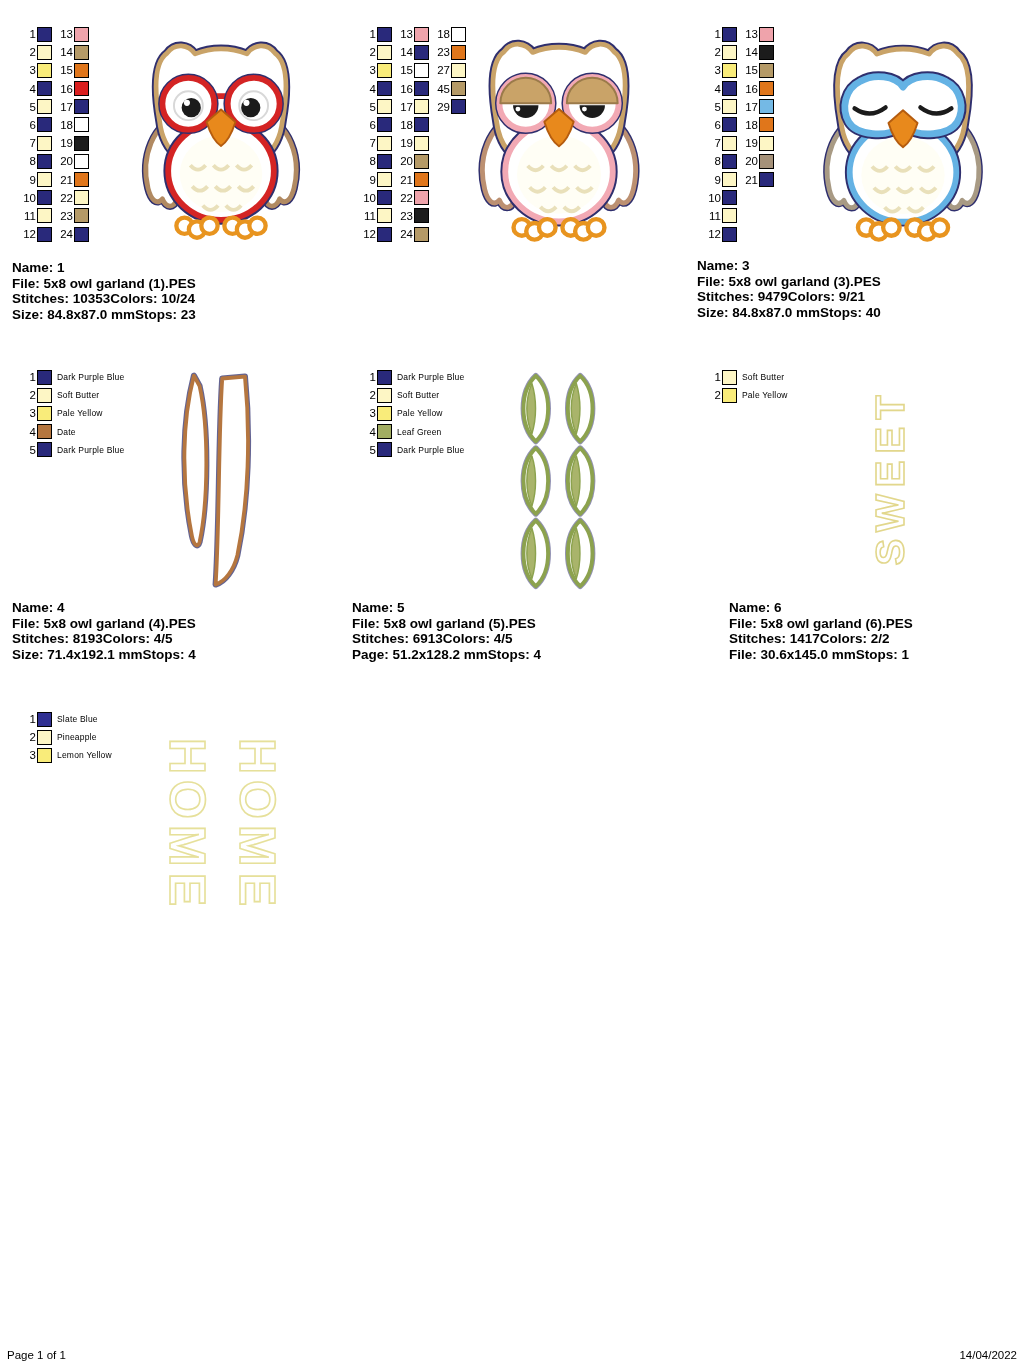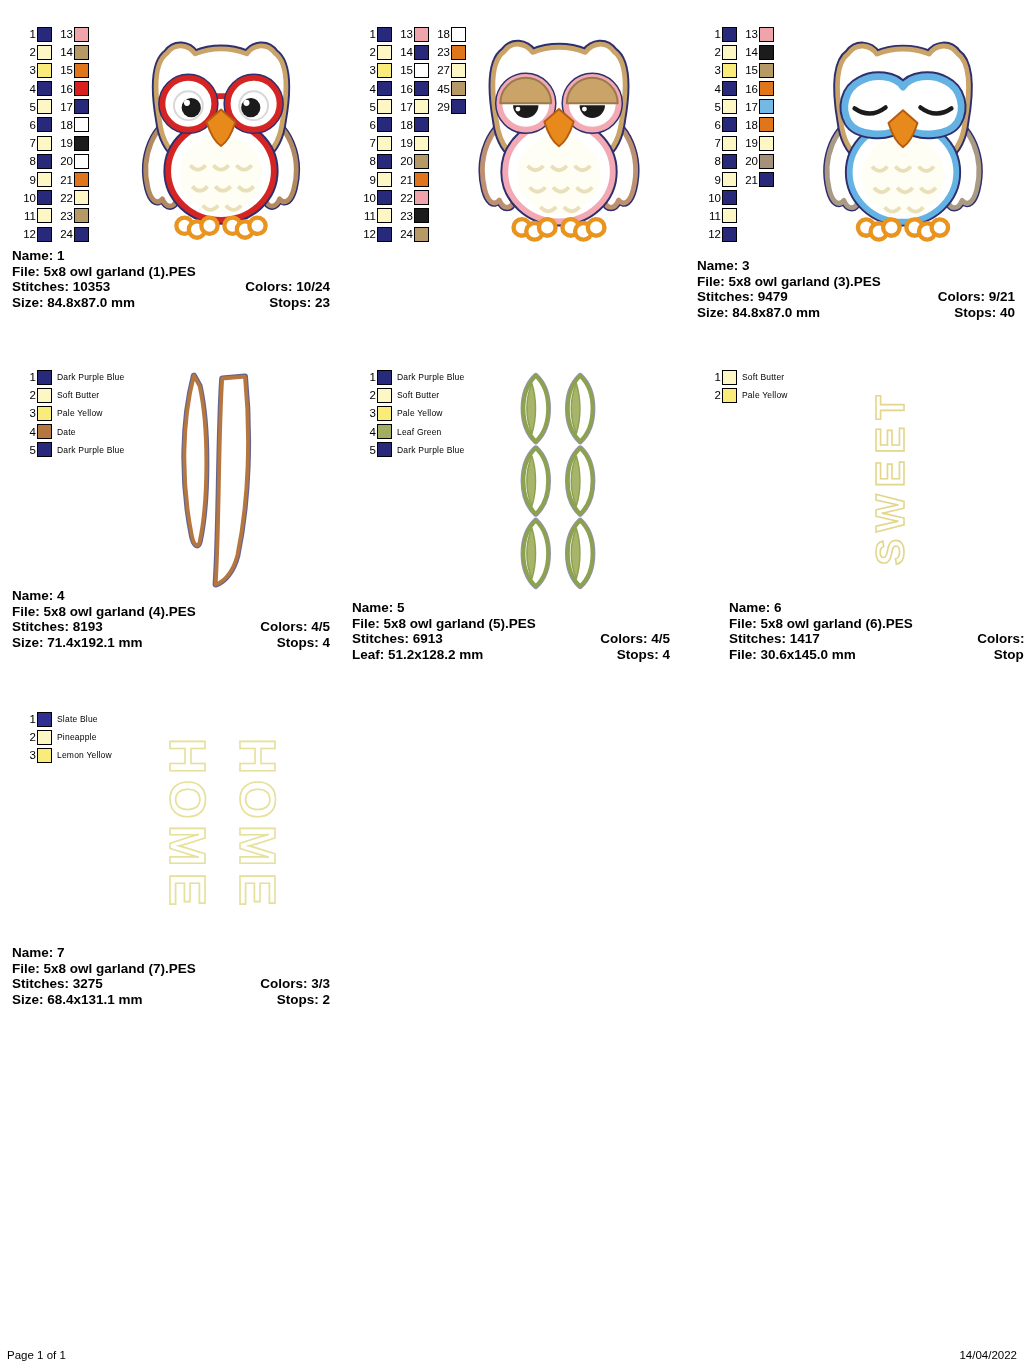--- a/index.html
+++ b/index.html
@@ -9,21 +9,21 @@
   .c4{left:10px;top:368px}.c5{left:350px;top:368px}.c6{left:695px;top:368px}
   .c7{left:10px;top:710px}
   .palette{position:absolute;left:8px;top:0;display:grid;grid-auto-flow:column;column-gap:3px;}
   .pi{display:flex;align-items:center;height:18px;}
   .pn{width:18px;text-align:right;font-size:11.5px;margin-right:1px;}
   .chip{width:13px;height:13px;border:1px solid #000;flex:0 0 auto;}
   .pname{font-size:8.5px;margin-left:5px;white-space:nowrap;letter-spacing:.2px;}
   .thumb{position:absolute;}
   .thumb svg{display:block;}
   .info{position:absolute;left:2px;width:318px;font-weight:bold;font-size:13.5px;line-height:15.7px;}
-  .two{display:flex;justify-content:space-between;}
+  .two{display:flex;justify-content:flex-start;}
   .vtext{position:relative;width:100%;height:100%;}
   .vtext span{position:absolute;left:50%;top:50%;font-weight:bold;white-space:nowrap;color:transparent;}
   .sweet span{transform:translate(-50%,-50%) rotate(-90deg);font-size:40px;letter-spacing:7px;}
   .home span{font-size:50px;letter-spacing:6px;}
   .home .w1{left:27%;transform:translate(-50%,-50%) rotate(90deg);}
   .home .w2{left:73%;transform:translate(-50%,-50%) rotate(90deg);}
   .footer{position:absolute;left:0;top:1349px;width:1024px;display:flex;justify-content:space-between;font-size:11.5px;padding:0 7px;box-sizing:border-box;}
 </style>
 </head>
 <body>
@@ -158,21 +158,21 @@
       <circle cx="66" cy="82" r="15" stroke="#d8d8d8" stroke-width="2"></circle>
           <circle cx="134" cy="82" r="15" stroke="#d8d8d8" stroke-width="2"></circle>
       <circle cx="69" cy="84" r="10" fill="#1b1b1b" stroke="none"></circle>
           <circle cx="131" cy="84" r="10" fill="#1b1b1b" stroke="none"></circle>
       <circle cx="64.5" cy="79" r="3.2" fill="#fff" stroke="none"></circle>
           <circle cx="126.5" cy="79" r="3.2" fill="#fff" stroke="none"></circle>
     <path d="M100,86 L85,99 C90,115 97,122 100,124 C103,122 110,115 115,99 Z" fill="#e8891c" stroke="#b55c0e" stroke-width="2"></path>
   </g>
       </svg>
     </div>
-    <div class="info" style="top: 223px;">
+    <div class="info" style="top: 235px;">
       <div class="ln">Name: 1</div>
       <div class="ln">File: 5x8 owl garland (1).PES</div>
       <div class="ln two">
         <span>Stitches: 10353</span>
         <span>Colors: 10/24</span>
       </div>
       <div class="ln two">
         <span>Size: 84.8x87.0 mm</span>
         <span>Stops: 23</span>
       </div>
@@ -497,21 +497,21 @@
     <div class="thumb" style="left: 152px; top: 2px; width: 112px; height: 222px;">
       <svg viewBox="0 0 105 235" width="100%" height="100%" xmlns="http://www.w3.org/2000/svg">
   <g fill="#fff" stroke-linejoin="round">
     <path d="M27,6 C15,52 13,116 25,176 C27,185 31,189 33,182 C42,140 43,62 33,17 Z" stroke="#4a4a80" stroke-width="6.5" opacity="0.85"></path>
           <path d="M57,9 L81,7 C87,68 85,138 73,196 C69,212 60,224 50,227 C54,168 53,68 57,9 Z" stroke="#4a4a80" stroke-width="6.5" opacity="0.85"></path>
     <path d="M27,6 C15,52 13,116 25,176 C27,185 31,189 33,182 C42,140 43,62 33,17 Z" stroke="#b5763f" stroke-width="4"></path>
           <path d="M57,9 L81,7 C87,68 85,138 73,196 C69,212 60,224 50,227 C54,168 53,68 57,9 Z" stroke="#b5763f" stroke-width="4"></path>
   </g>
       </svg>
     </div>
-    <div class="info" style="top: 220px;">
+    <div class="info" style="top: 232px;">
       <div class="ln">Name: 4</div>
       <div class="ln">File: 5x8 owl garland (4).PES</div>
       <div class="ln two">
         <span>Stitches: 8193</span>
         <span>Colors: 4/5</span>
       </div>
       <div class="ln two">
         <span>Size: 71.4x192.1 mm</span>
         <span>Stops: 4</span>
       </div>
@@ -570,21 +570,21 @@
       </svg>
     </div>
     <div class="info" style="top: 232px;">
       <div class="ln">Name: 5</div>
       <div class="ln">File: 5x8 owl garland (5).PES</div>
       <div class="ln two">
         <span>Stitches: 6913</span>
         <span>Colors: 4/5</span>
       </div>
       <div class="ln two">
-        <span>Leaf: 51.2x128.2 mm</span>
+        <span>Page: 51.2x128.2 mm</span>
         <span>Stops: 4</span>
       </div>
     </div>
   </section>
 <section class="card c6">
     <div class="palette" style="grid-template-rows: repeat(2, 18.2px);">
       <span class="pi">
         <span class="pn">1</span>
         <span class="chip" style="background: rgb(253, 246, 197);"></span>
         <span class="pname">Soft Butter</span>
@@ -628,31 +628,19 @@
       <span class="pi">
         <span class="pn">3</span>
         <span class="chip" style="background: rgb(249, 236, 122);"></span>
         <span class="pname">Lemon Yellow</span>
       </span>
     </div>
     <div class="thumb" style="left: 136px; top: 0px; width: 152px; height: 230px;">
       <div class="vtext home">
         <span class="w1" style="-webkit-text-stroke:1.6px #e6e09a">HOME</span>
         <span class="w2" style="-webkit-text-stroke:1.6px #e6e09a">HOME</span>
-      </div>
-    </div>
-    <div class="info" style="top: 235px;">
-      <div class="ln">Name: 7</div>
-      <div class="ln">File: 5x8 owl garland (7).PES</div>
-      <div class="ln two">
-        <span>Stitches: 3275</span>
-        <span>Colors: 3/3</span>
-      </div>
-      <div class="ln two">
-        <span>Size: 68.4x131.1 mm</span>
-        <span>Stops: 2</span>
       </div>
     </div>
   </section>
 <div class="footer">
   <span>Page 1 of 1</span>
   <span>14/04/2022</span>
 </div>
 
 </body></html>

